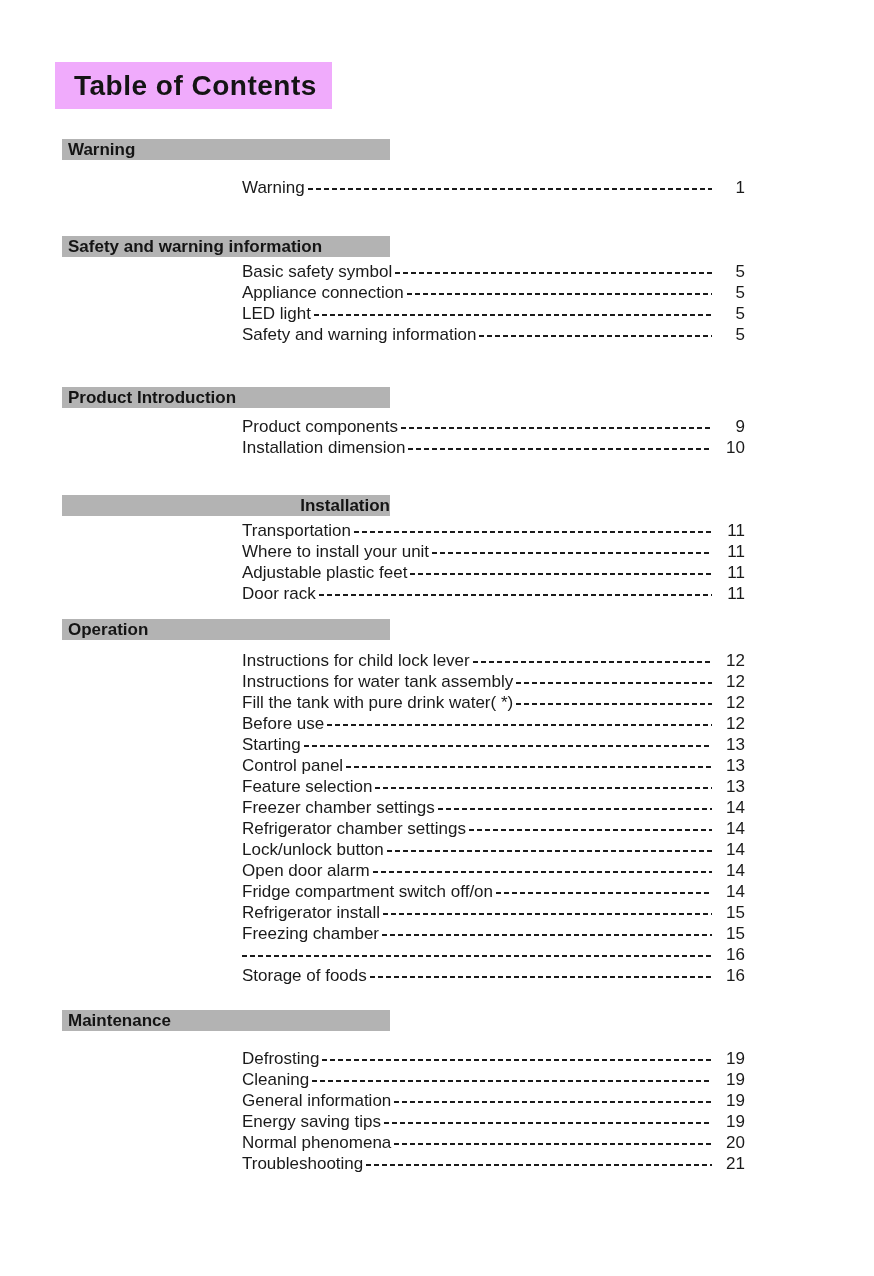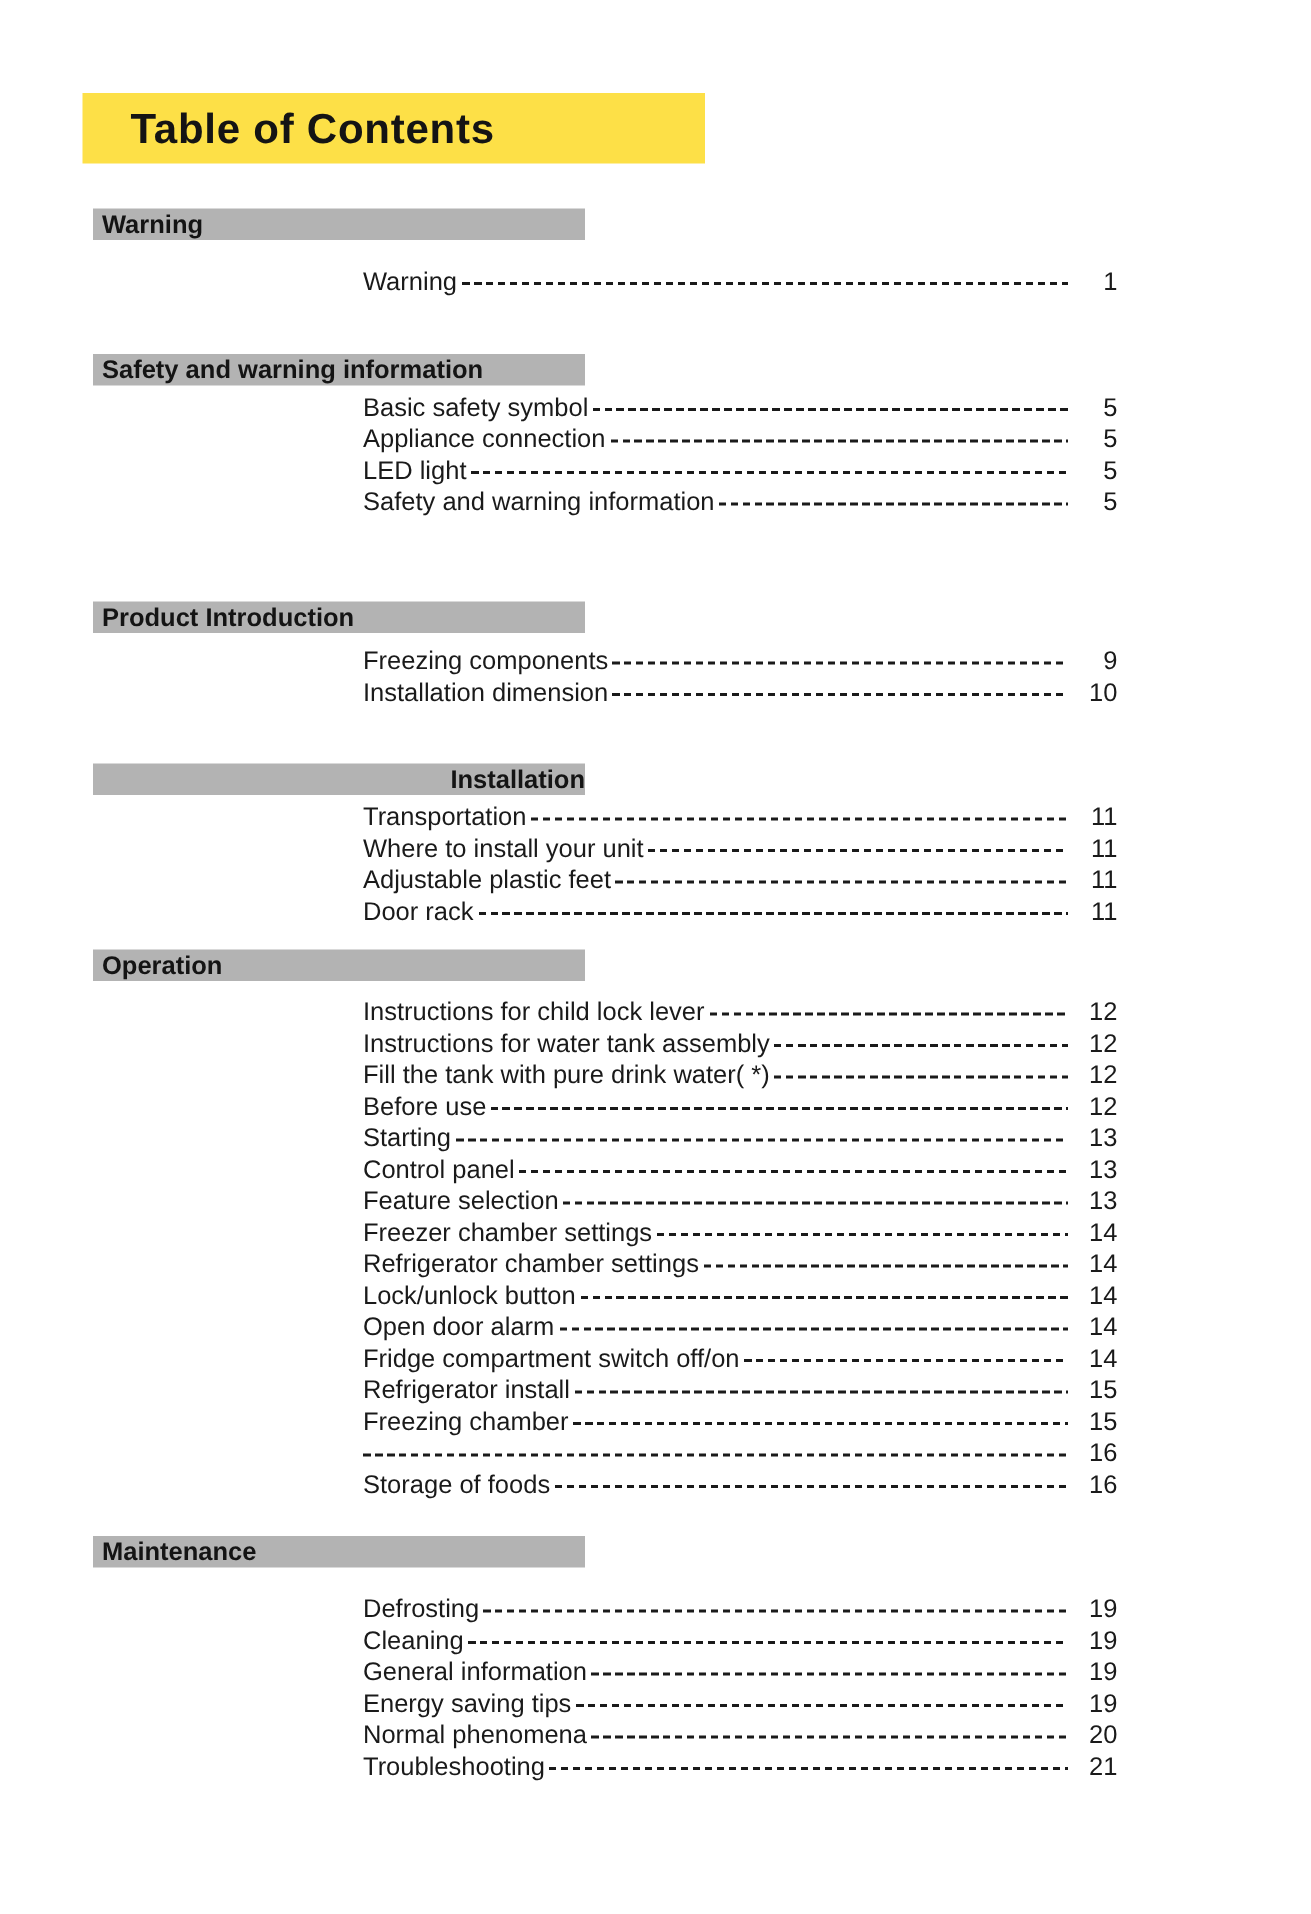--- a/index.html
+++ b/index.html
@@ -9,27 +9,27 @@
   }
   body {
     width: 874px;
     height: 1276px;
     overflow: hidden;
     font-family: "Liberation Sans", sans-serif;
     color: #1a1a1a;
   }
   .title-bar {
     margin: 62px 0 0 55px;
-    width: 415px;
+    width: 277px;
     height: 47px;
-    background: #fde047;
+    background: #f0abfc;
     display: flex;
     align-items: center;
     box-sizing: border-box;
-    padding-left: 32px;
+    padding-left: 19px;
     font-size: 28px;
     font-weight: bold;
     letter-spacing: 0.5px;
     color: #141414;
   }
   .section {
     margin-left: 62px;
   }
   .section-header {
     width: 328px;
@@ -114,26 +114,26 @@
     </div>
     <div class="entry">
       <span class="entry-label">Safety and warning information</span>
       <span class="leader"></span>
       <span class="page-num">5</span>
     </div>
   </div>
 </div>
 
 <div class="section">
-  <div class="section-header" style="margin-top:56px;">
+  <div class="section-header" style="margin-top:42px;">
     <span>Product Introduction</span>
   </div>
   <div class="entries" style="margin-top:8px;">
     <div class="entry">
-      <span class="entry-label">Freezing components</span>
+      <span class="entry-label">Product components</span>
       <span class="leader"></span>
       <span class="page-num">9</span>
     </div>
     <div class="entry">
       <span class="entry-label">Installation dimension</span>
       <span class="leader"></span>
       <span class="page-num">10</span>
     </div>
   </div>
 </div>

